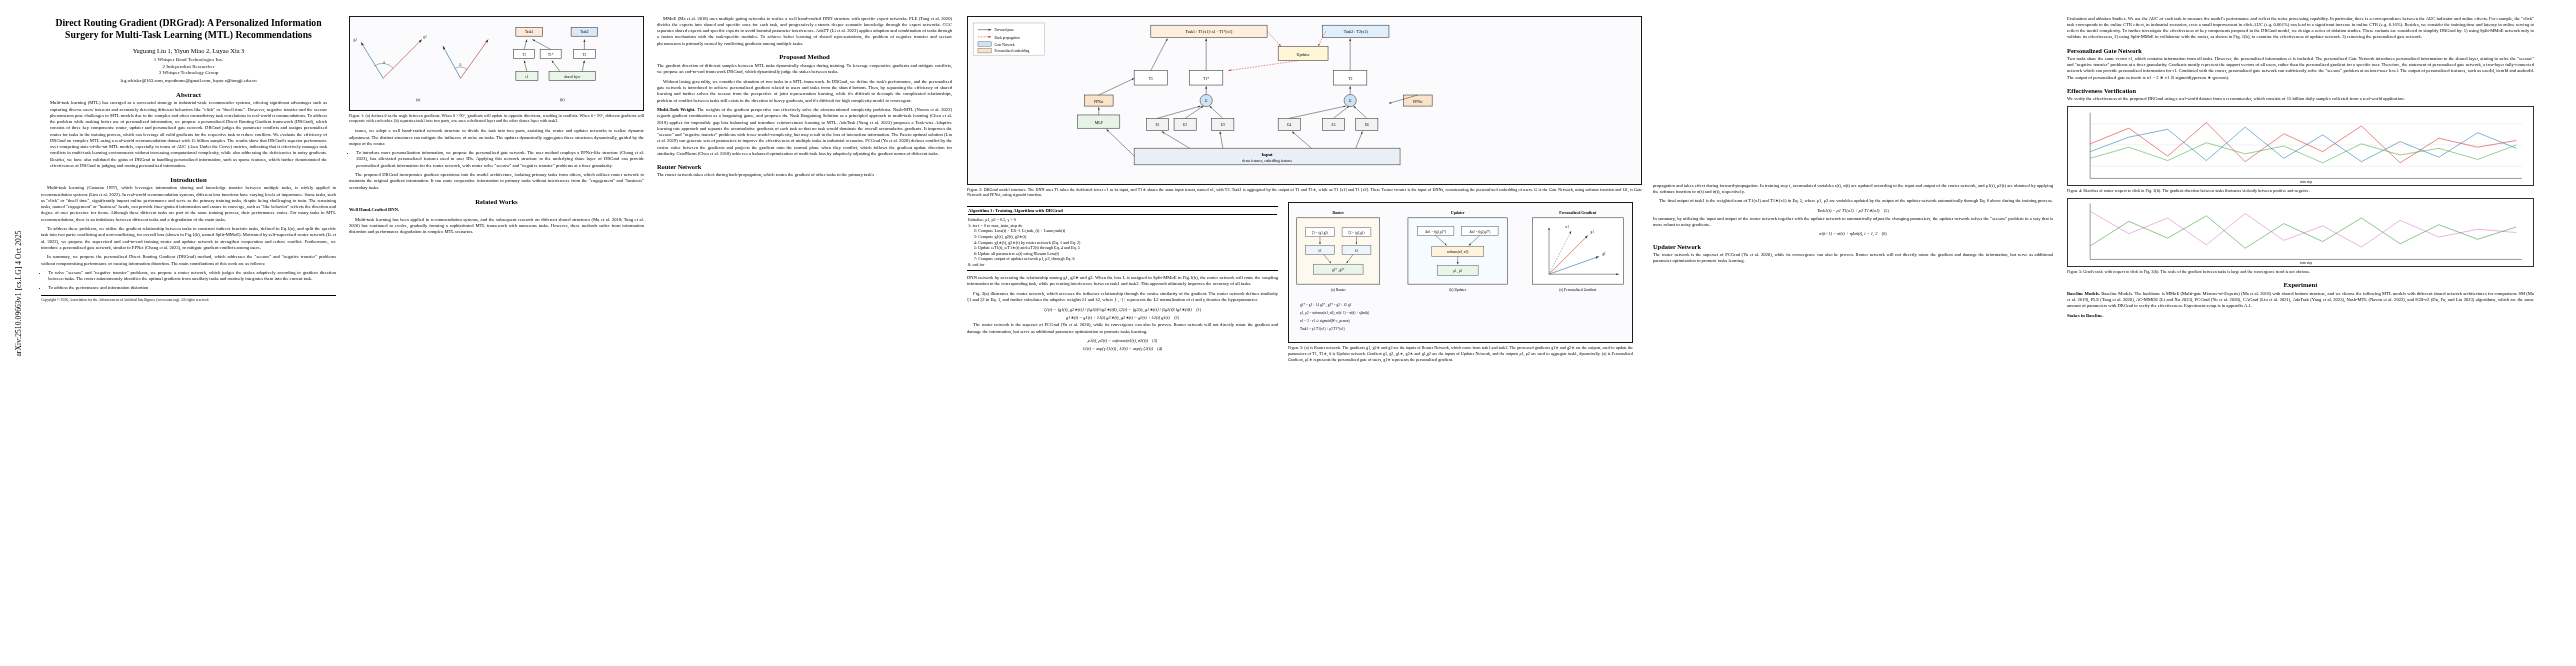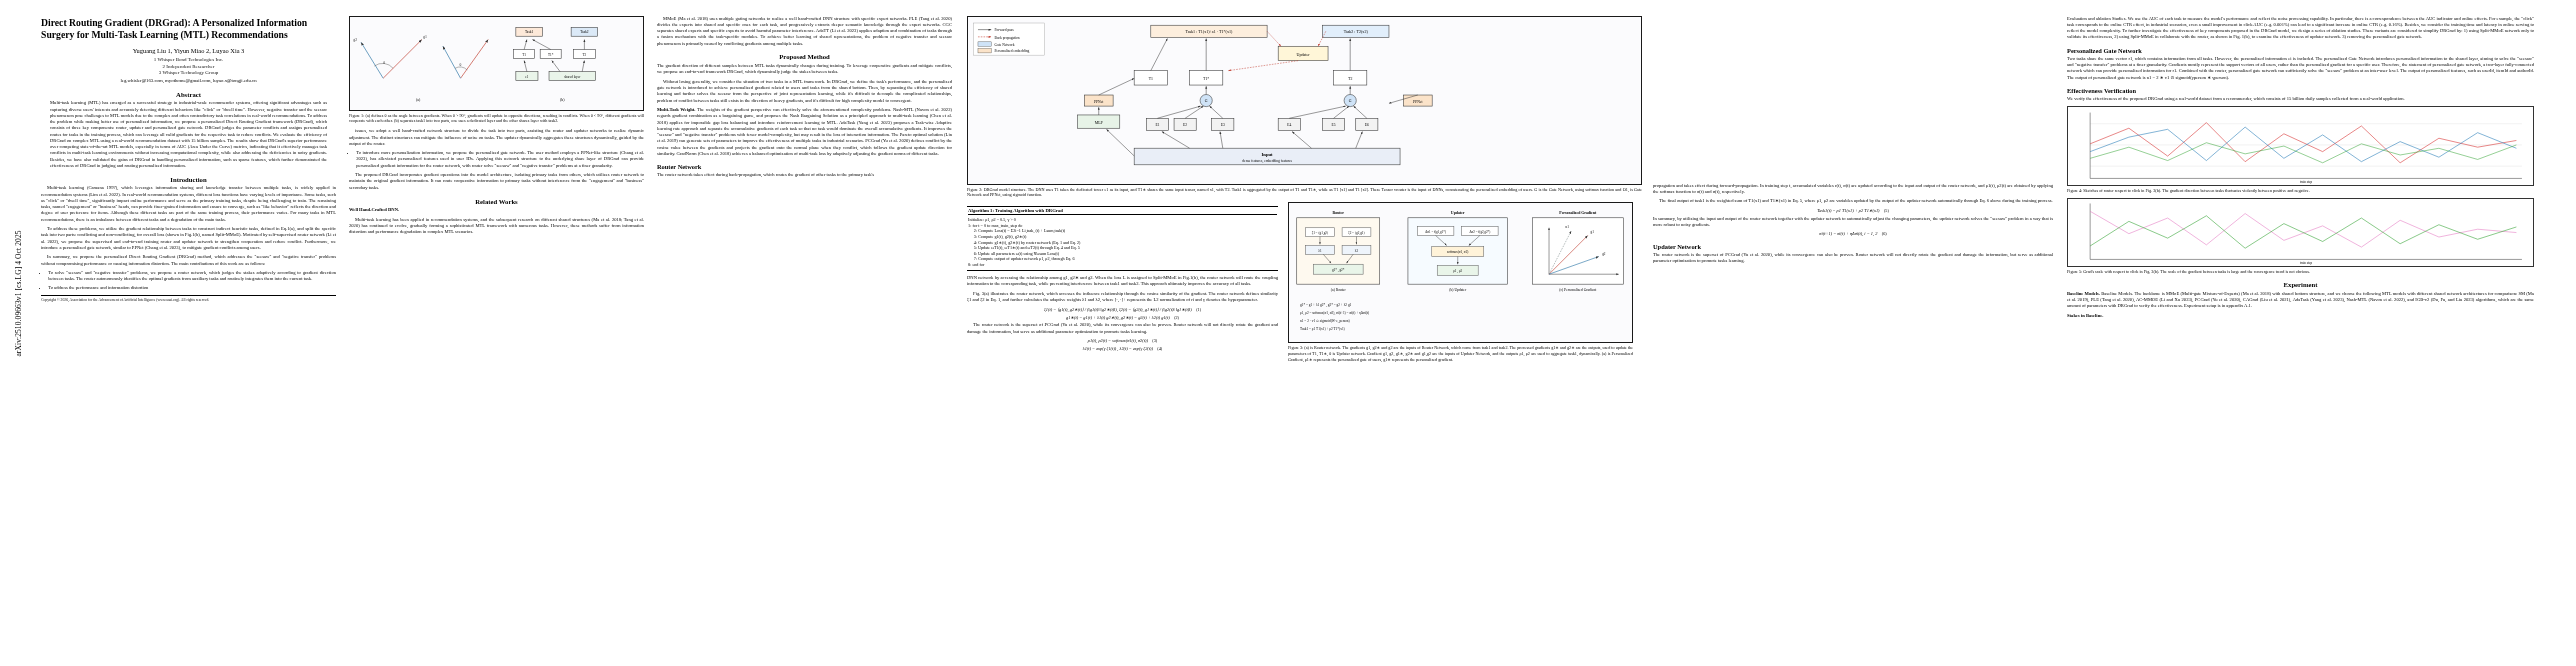--- a/index.html
+++ b/index.html
@@ -15,21 +15,21 @@
   }
 
   .col{position:absolute;top:15.6px;bottom:12.2px;}
   .c1{left:41px;width:295px;}
   .c2{left:349px;width:295px;}
   .c3{left:657px;width:295px;}
   .c4{left:967px;width:675px;}
   .c5{left:1653px;width:400px;}
   .c6{left:2067px;width:467px;}
 
-  .title{font-size:9.7px;font-weight:bold;line-height:1.28;margin:1.1px 0 5.6px;}
+  .title{font-size:9.7px;font-weight:bold;text-align:center;line-height:1.28;margin:1.1px 0 5.6px;}
   .authors{font-size:6.4px;text-align:center;line-height:1.35;margin-bottom:1.1px;}
   .affil{font-size:5px;text-align:center;line-height:1.35;color:#111;}
   .email{font-size:4.8px;text-align:center;line-height:1.3;margin-top:0.6px;}
   .sec{font-size:6.7px;font-weight:bold;text-align:center;margin:6.7px 0 2.8px;}
   .sec-l{font-size:6.4px;font-weight:bold;text-align:left;margin:6.1px 0 2.2px;}
   p.b{font-size:4.6px;line-height:1.36;text-align:justify;margin:0 0 3.3px;text-indent:6.1px;hyphens:auto;}
   p.b.noind{text-indent:0;}
   .abs{font-size:4.6px;line-height:1.36;text-align:justify;margin:0 0 3.3px;padding:0 9px;}
   .copy{font-size:3.7px;line-height:1.3;color:#111;border-top:0.6px solid #000;padding-top:1.7px;margin-top:4.4px;text-align:justify;}
   ul.bul{margin:1.1px 0 3.3px 0;padding-left:7.2px;}

